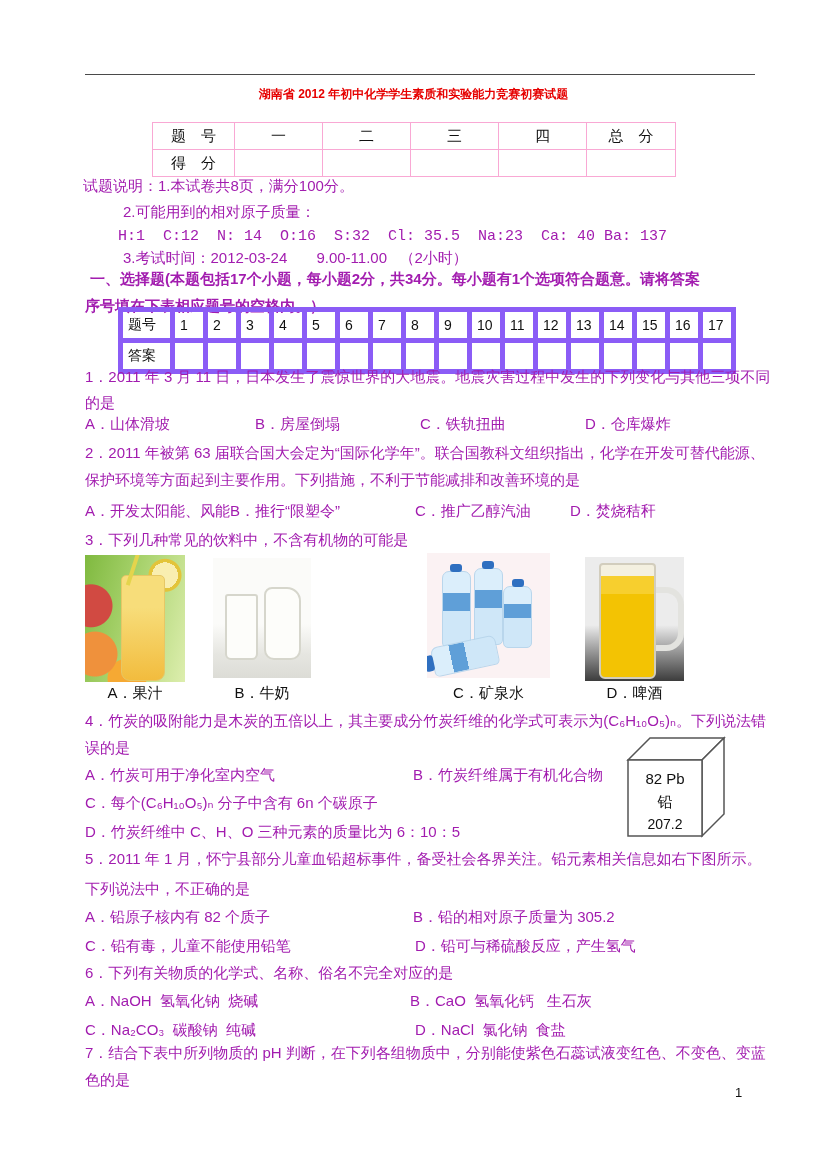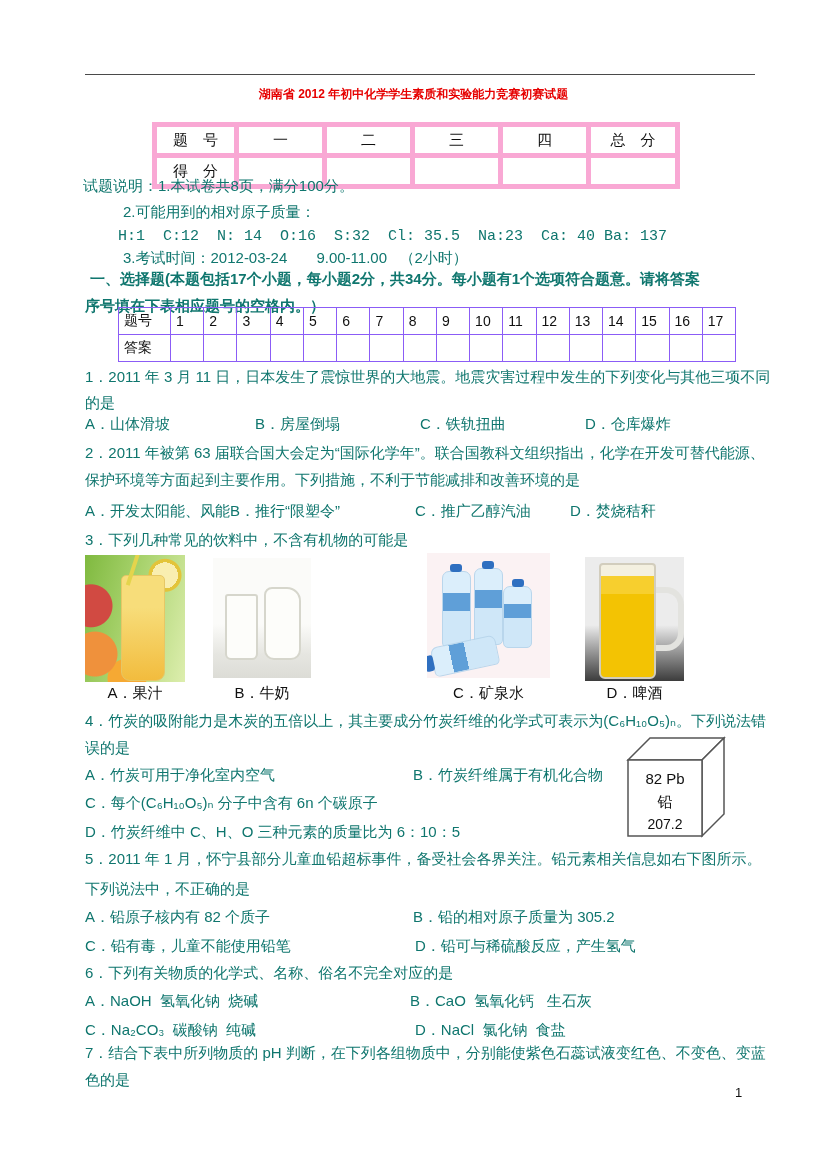--- a/index.html
+++ b/index.html
@@ -1,28 +1,28 @@
 <!DOCTYPE html>
 <html><head>
 <meta charset="utf-8">
 <style>
   html,body{margin:0;padding:0;background:#ffffff;}
   .page{position:relative;width:827px;height:1170px;background:#fff;overflow:hidden;
         font-family:"Liberation Sans","DejaVu Sans",sans-serif;color:#101010;}
-  .t{position:absolute;font-size:15px;line-height:19px;white-space:pre;color:#0f766e;}
+  .t{position:absolute;font-size:15px;line-height:19px;white-space:pre;color:#a21caf;}
   .bold{font-weight:bold;margin-top:8px;}
   .title{position:absolute;top:86px;left:0;width:100%;text-align:center;
          font-size:12px;font-weight:bold;color:#e60000;white-space:pre;}
   .toprule{position:absolute;top:74px;left:85px;width:670px;height:1px;background:#4a4a4a;}
   table{border-collapse:collapse;table-layout:fixed;}
   .score-table{position:absolute;top:122px;left:152px;width:523px;}
-  .score-table td{border:5px solid #f9a8d4;height:26px;text-align:center;
+  .score-table td{border:1px solid #f9a8d4;height:26px;text-align:center;
                   font-size:15px;white-space:pre;padding:0;}
   .answer-table{position:absolute;top:307px;left:118px;width:618px;}
-  .answer-table td{border:1px solid #8b5cf6;height:26px;text-align:left;
+  .answer-table td{border:5px solid #8b5cf6;height:26px;text-align:left;
                    font-size:14px;padding:0 0 0 5px;white-space:pre;margin-left:17px;}
   .answer-table td.num{text-align:left;}
   .pagenum{position:absolute;top:1085px;left:735px;font-size:13px;}
   
   .photo{position:absolute;overflow:hidden;}
   .photo *{position:absolute;}
   .photo-label{position:absolute;font-size:15px;text-align:center;white-space:pre;}
   .img-a{left:85px;top:555px;width:100px;height:127px;
      background:
        radial-gradient(circle at 80% 16%, #f9eeb0 0 13px, #e3c43a 13px 16px, rgba(0,0,0,0) 17px),

